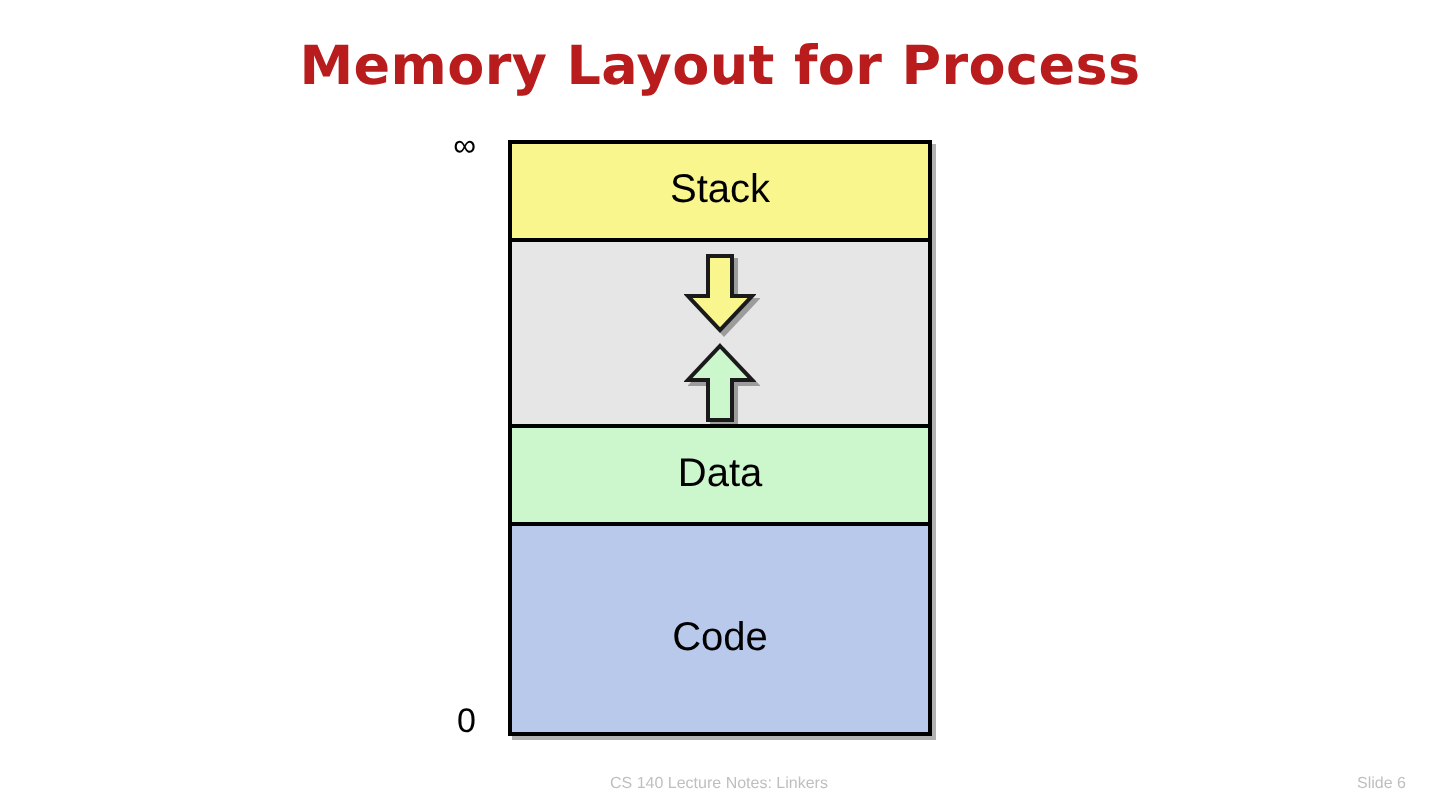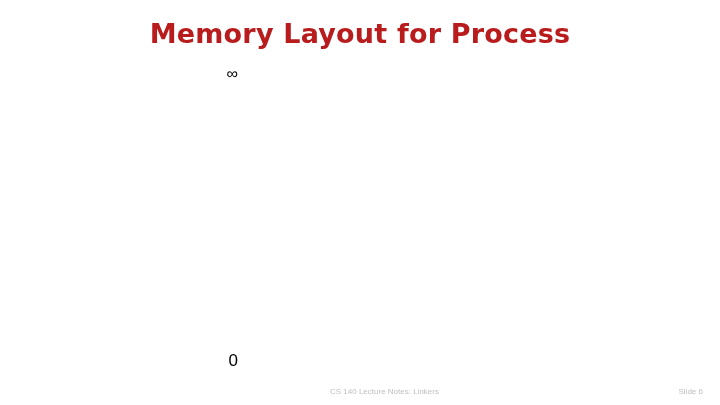--- a/index.html
+++ b/index.html
@@ -115,32 +115,63 @@
 
   
   #footer-left, #footer-right {
     position: absolute;
     bottom: 9px;
     font-family: "Liberation Sans", sans-serif;
     font-size: 8px;
     color: #bfbfbf;
     white-space: nowrap;
   }
-  #footer-left  { left: 305px; margin-left: 25px; }
+  #footer-left  { left: 305px; }
   #footer-right { right: 17px; }
 </style>
 </head>
 <body>
 
 <div id="slide">
 
   <div id="slide-title">Memory Layout for Process</div>
 
   <div id="label-infinity" class="axis-label">∞</div>
 
   <div id="label-zero" class="axis-label">0</div>
 
+  <div id="memory-diagram">
+
+    <div id="seg-stack" class="mem-seg">
+      <span class="seg-label">Stack</span>
+    </div>
+
+    <div id="seg-gap" class="mem-seg">
+
+      <div id="arrow-down">
+        <svg viewBox="0 0 36 40" xmlns="http://www.w3.org/2000/svg">
+          <polygon points="12,1 24,1 24,21 34,21 18,38 2,21 12,21" fill="#faf68e" stroke="#1a1a1a" stroke-width="2" stroke-linejoin="miter"></polygon>
+        </svg>
+      </div>
+
+      <div id="arrow-up">
+        <svg viewBox="0 0 36 40" xmlns="http://www.w3.org/2000/svg">
+          <polygon points="18,2 34,19 24,19 24,39 12,39 12,19 2,19" fill="#ccf6cc" stroke="#1a1a1a" stroke-width="2" stroke-linejoin="miter"></polygon>
+        </svg>
+      </div>
+
+    </div>
+
+    <div id="seg-data" class="mem-seg">
+      <span class="seg-label">Data</span>
+    </div>
+
+    <div id="seg-code" class="mem-seg">
+      <span class="seg-label">Code</span>
+    </div>
+
+  </div>
 
   <div id="footer-left">CS 140 Lecture Notes: Linkers</div>
 
   <div id="footer-right">Slide 6</div>
 
 </div>
 
 </body></html>

